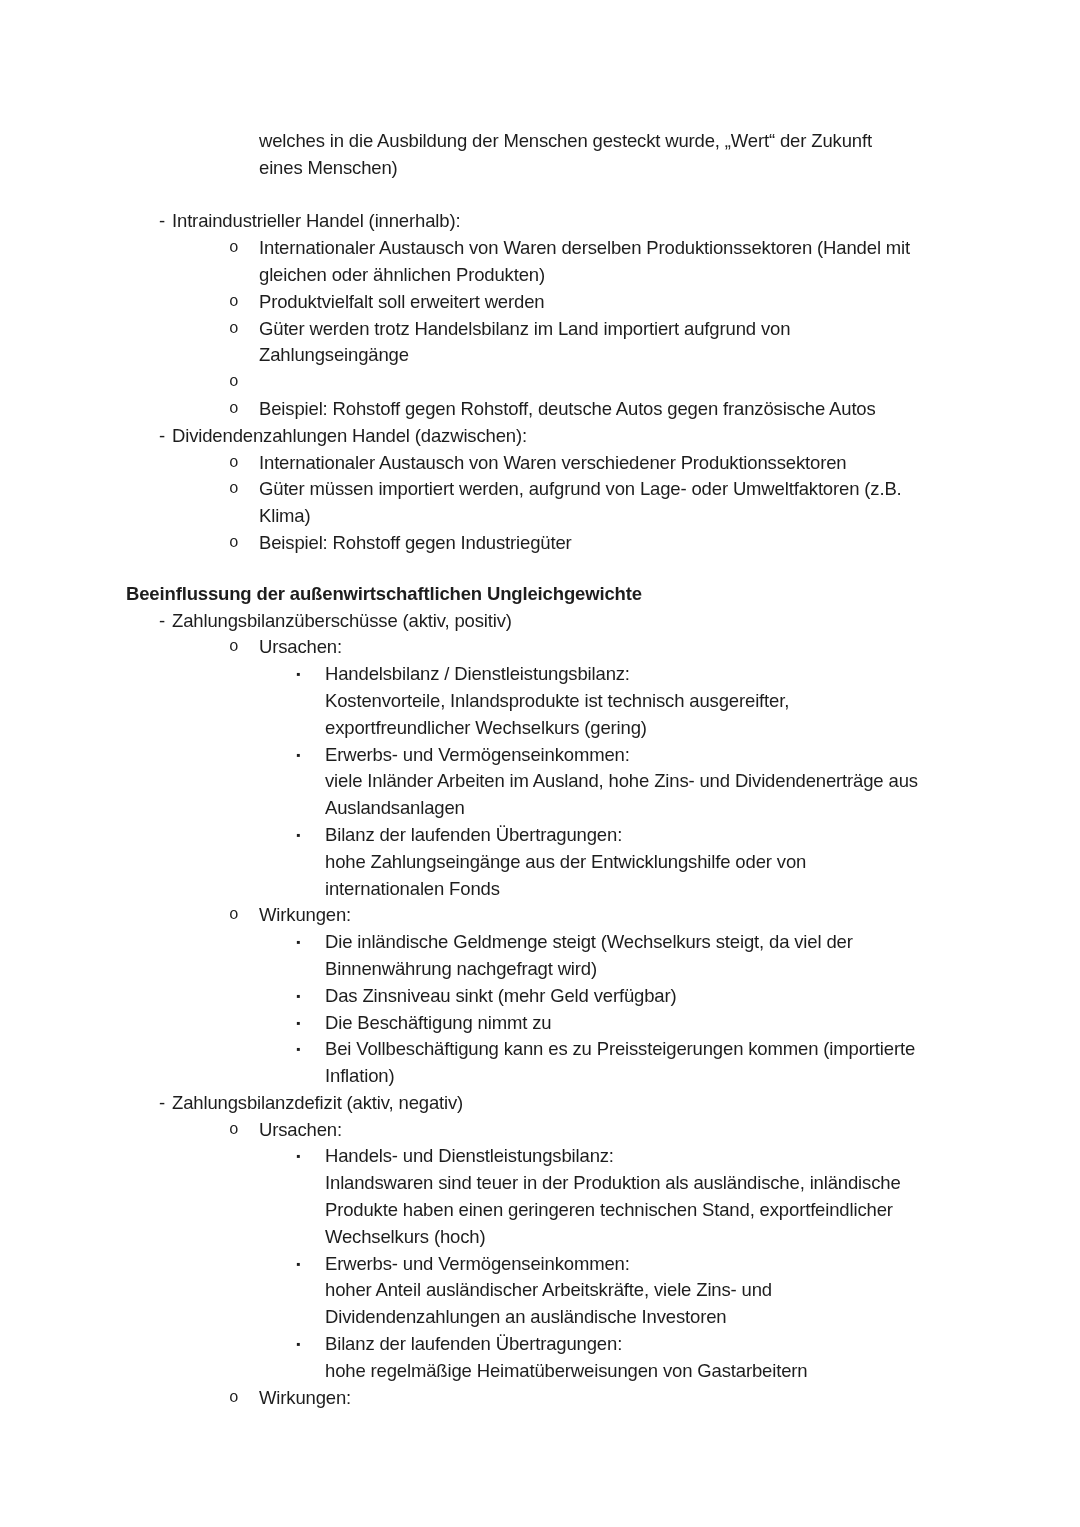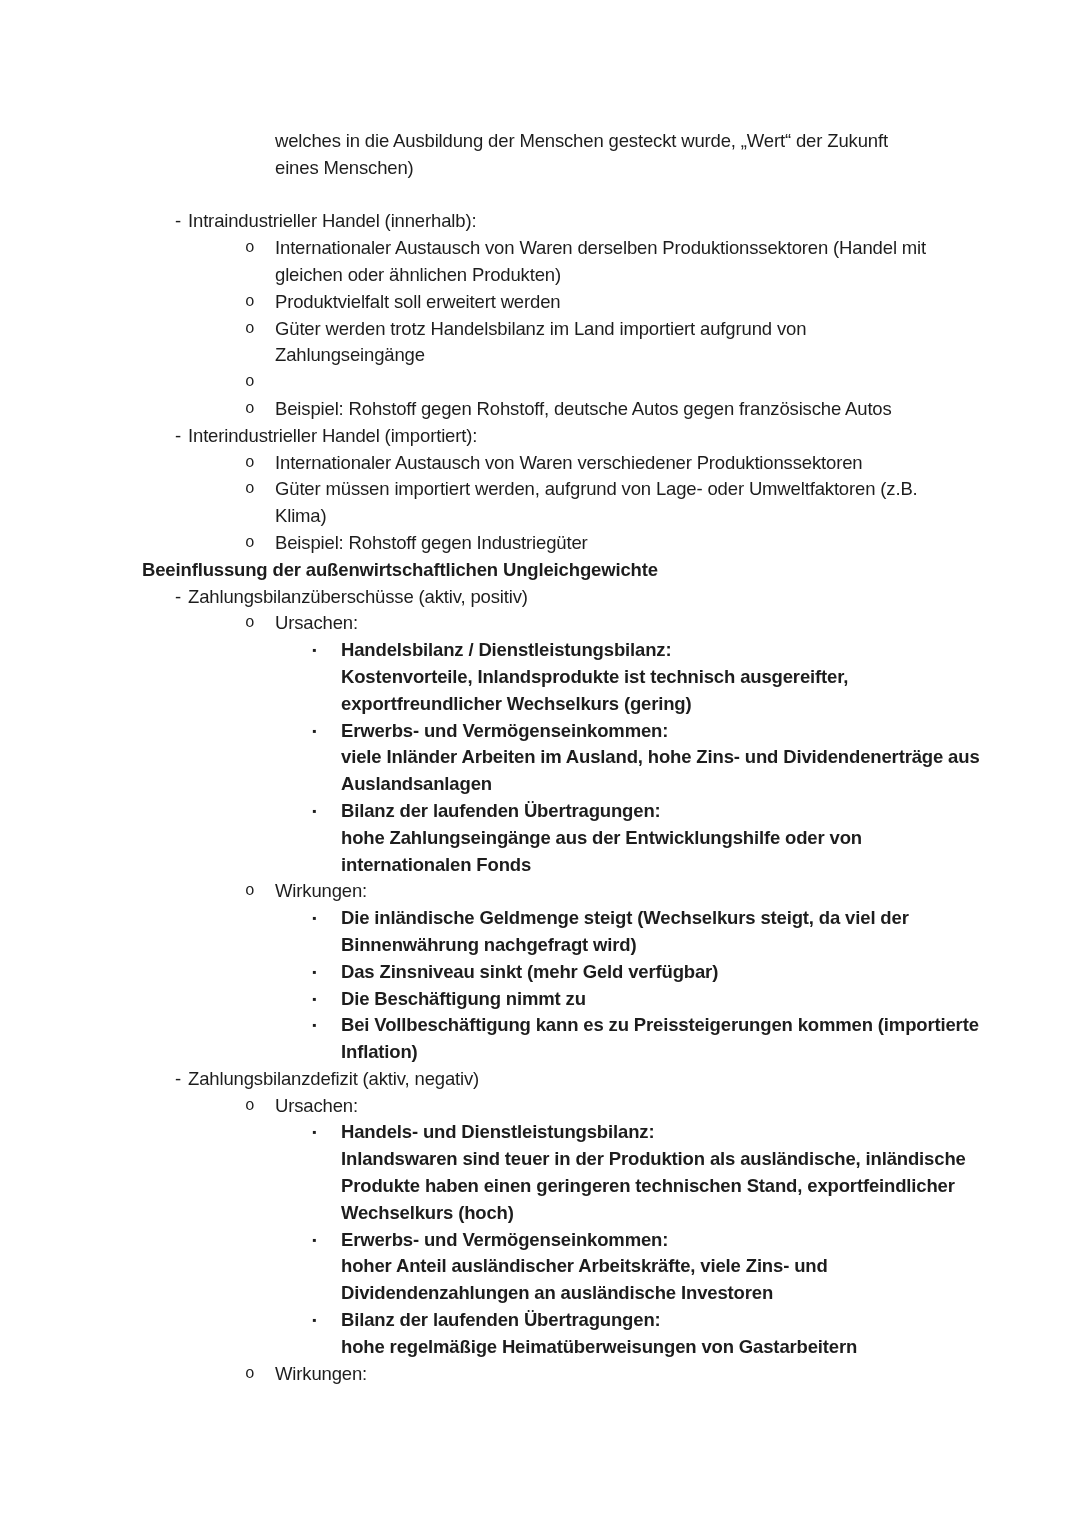--- a/index.html
+++ b/index.html
@@ -8,32 +8,31 @@
     width:1080px;
     height:1527px;
     background:#ffffff;
     box-sizing:border-box;
     padding-top:128px;
     font-family:"Liberation Sans","DejaVu Sans",sans-serif;
     font-size:18.5px;
     color:#1d1d1d;
     letter-spacing:-0.15px;
     overflow:hidden;
-    padding-left:16px;
   }
   .ln{position:relative;height:26.8px;}
   .b,.t{position:absolute;top:0;line-height:26.8px;white-space:nowrap;}
   .b1{left:159px;}
   .b2{left:229px;font-family:"Liberation Mono","DejaVu Sans Mono",monospace;font-size:16px;}
   .b3{left:296px;font-size:12px;}
   .x1{left:172px;}
   .x2{left:259px;}
-  .x3{left:325px;font-weight:bold;}
+  .x3{left:325px;}
   .xh{left:126px;}
-  .hd{margin-top:0;font-weight:700;}
+  .hd{margin-top:24px;font-weight:700;}
 </style>
 </head>
 <body>
 
 <div class="page">
 
   <div class="ln">
       <span class="t x2">welches in die Ausbildung der Menschen gesteckt wurde, „Wert“ der Zukunft</span>
     </div>
   <div class="ln">
@@ -67,21 +66,21 @@
   <div class="ln">
       <span class="b b2">o</span>
     </div>
   <div class="ln">
       <span class="b b2">o</span>
       <span class="t x2">Beispiel: Rohstoff gegen Rohstoff, deutsche Autos gegen französische Autos</span>
     </div>
 
   <div class="ln">
       <span class="b b1">-</span>
-      <span class="t x1">Interindustrieller Handel (importiert):</span>
+      <span class="t x1">Dividendenzahlungen Handel (dazwischen):</span>
     </div>
   <div class="ln">
       <span class="b b2">o</span>
       <span class="t x2">Internationaler Austausch von Waren verschiedener Produktionssektoren</span>
     </div>
   <div class="ln">
       <span class="b b2">o</span>
       <span class="t x2">Güter müssen importiert werden, aufgrund von Lage- oder Umweltfaktoren (z.B.</span>
     </div>
   <div class="ln">

